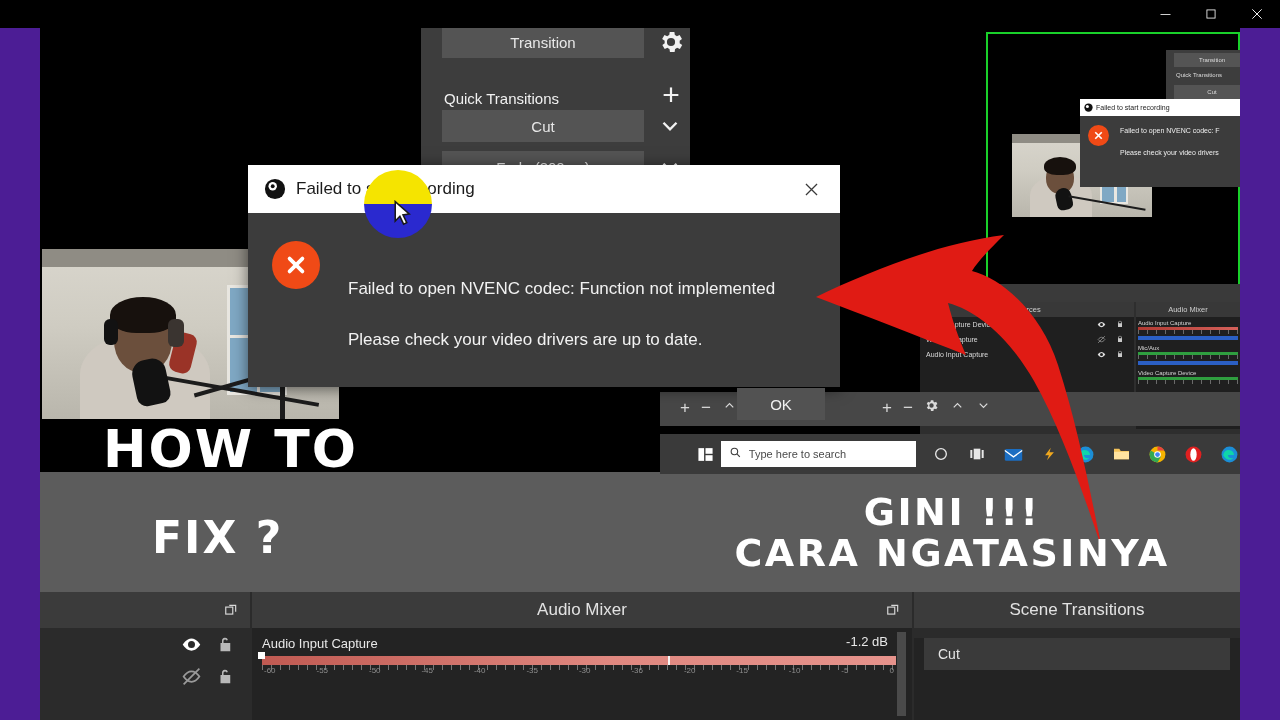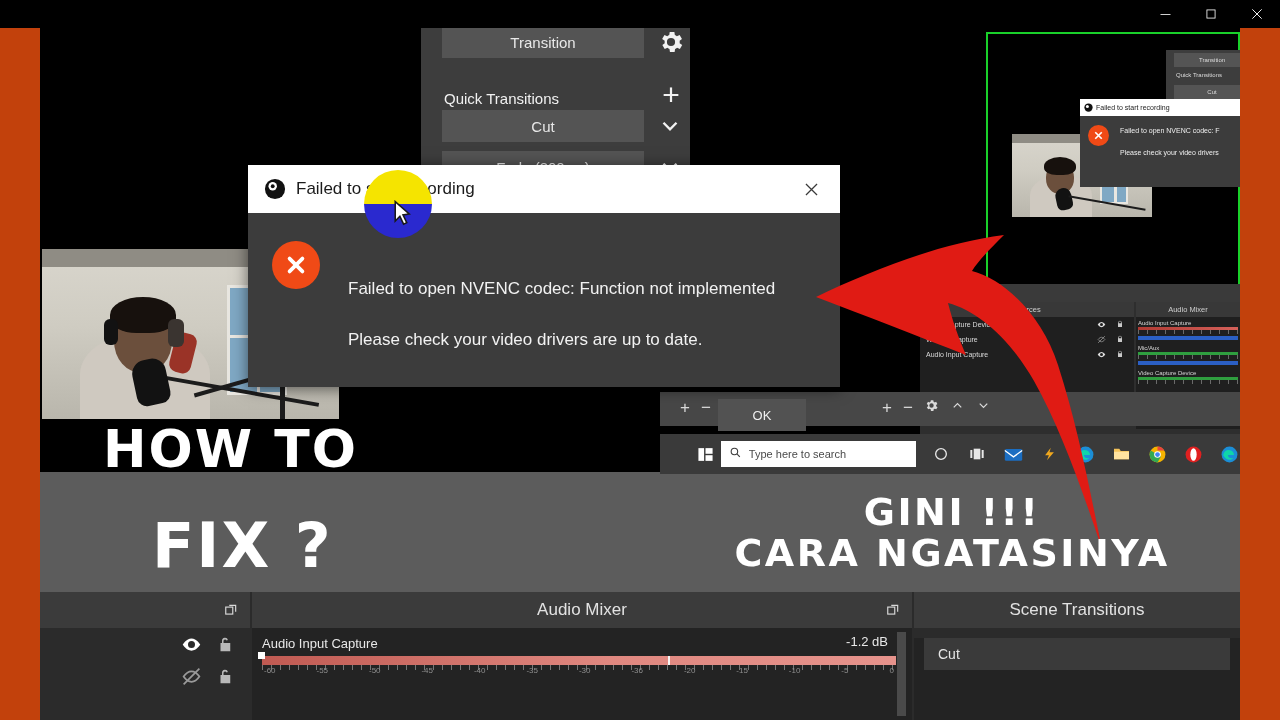--- a/index.html
+++ b/index.html
@@ -1,19 +1,19 @@
 <!DOCTYPE html>
 <html><head>
 <meta charset="utf-8">
 <style>
   * { margin:0; padding:0; box-sizing:border-box; }
   html,body { width:1280px; height:720px; overflow:hidden; background:#ffffff;
               font-family:"Liberation Sans", sans-serif; }
 
-  #stage { position:relative; width:1280px; height:720px; background:#c2410c; overflow:hidden; }
+  #stage { position:relative; width:1280px; height:720px; background:#4c1d95; overflow:hidden; }
 
   
   .titlebar{ position:absolute; left:0; top:0; width:1280px; height:28px;
              background:#000000; }
   .win-controls{ position:absolute; right:0; top:0; height:28px; display:flex;
                  align-items:center; }
   .win-btn{ width:46px; height:28px; display:flex; align-items:center;
             justify-content:center; color:#ffffff; font-size:13px; line-height:1; }
   .win-btn svg{ display:block; }
 
@@ -88,23 +88,23 @@
   .dlg-ico{ width:22px; height:22px; flex:0 0 22px; margin-right:10px; }
   .dlg-title-text{ font-size:17px; color:#1b1b1b; flex:1; }
   .dlg-close{ width:34px; height:34px; display:flex; align-items:center;
               justify-content:center; color:#3a3a3a; }
   .dlg-body{ position:relative; height:174px; }
   .dlg-x{ position:absolute; left:24px; top:28px; width:48px; height:48px;
           border-radius:50%; background:#f04a16; display:flex; align-items:center;
           justify-content:center; }
   .dlg-msg1{ position:absolute; left:100px; top:66px; font-size:17px; color:#f2f2f2; }
   .dlg-msg2{ position:absolute; left:100px; top:117px; font-size:17px; color:#f2f2f2; }
-  .dlg-ok{ position:absolute; left:470px; top:175px; width:88px; height:32px;
-           background:#525252; color:#f0f0f0; font-size:13px;
-           display:flex; align-items:center; justify-content:center;margin-top:11px; }
+  .dlg-ok{ position:absolute; left:489px; top:175px; width:88px; height:32px;
+           background:#525252; color:#f0f0f0; font-size:15px;
+           display:flex; align-items:center; justify-content:center; }
 
   
   .cursor-hl{ position:absolute; left:364px; top:170px; width:68px; height:68px;
               border-radius:50%; overflow:hidden; }
   .cursor-hl .top{ position:absolute; left:0; top:0; width:100%; height:50%;
                    background:#f5e400; }
   .cursor-hl .bot{ position:absolute; left:0; top:50%; width:100%; height:50%;
                    background:#2a29cf; }
   .cursor-arrow{ position:absolute; left:393px; top:200px; width:20px; height:28px; }
 
@@ -222,21 +222,21 @@
             font-size:14px; color:#e6e6e6; }
 
   
   .red-arrow{ position:absolute; left:790px; top:215px; width:330px; height:340px;
               pointer-events:none; }
 
   
   .ov-howto{ position:absolute; left:103px; top:424px; font-size:52px;
              font-weight:700; color:#ffffff; letter-spacing:2px; line-height:0.98;
              font-family:"DejaVu Sans", sans-serif; }
-  .ov-fix{ position:absolute; left:152px; top:516px; font-size:62px;
+  .ov-fix{ position:absolute; left:152px; top:516px; font-size:44px;
            font-weight:700; color:#ffffff; letter-spacing:2px; line-height:0.98;
            font-family:"DejaVu Sans", sans-serif; }
   .ov-cara{ position:absolute; left:692px; top:492px; width:520px; text-align:center;
             font-size:38px; font-weight:700; color:#ffffff; letter-spacing:2.5px;
             line-height:1.08; font-family:"DejaVu Sans", sans-serif; }
 </style>
 </head>
 <body>
 
 <div id="stage">

